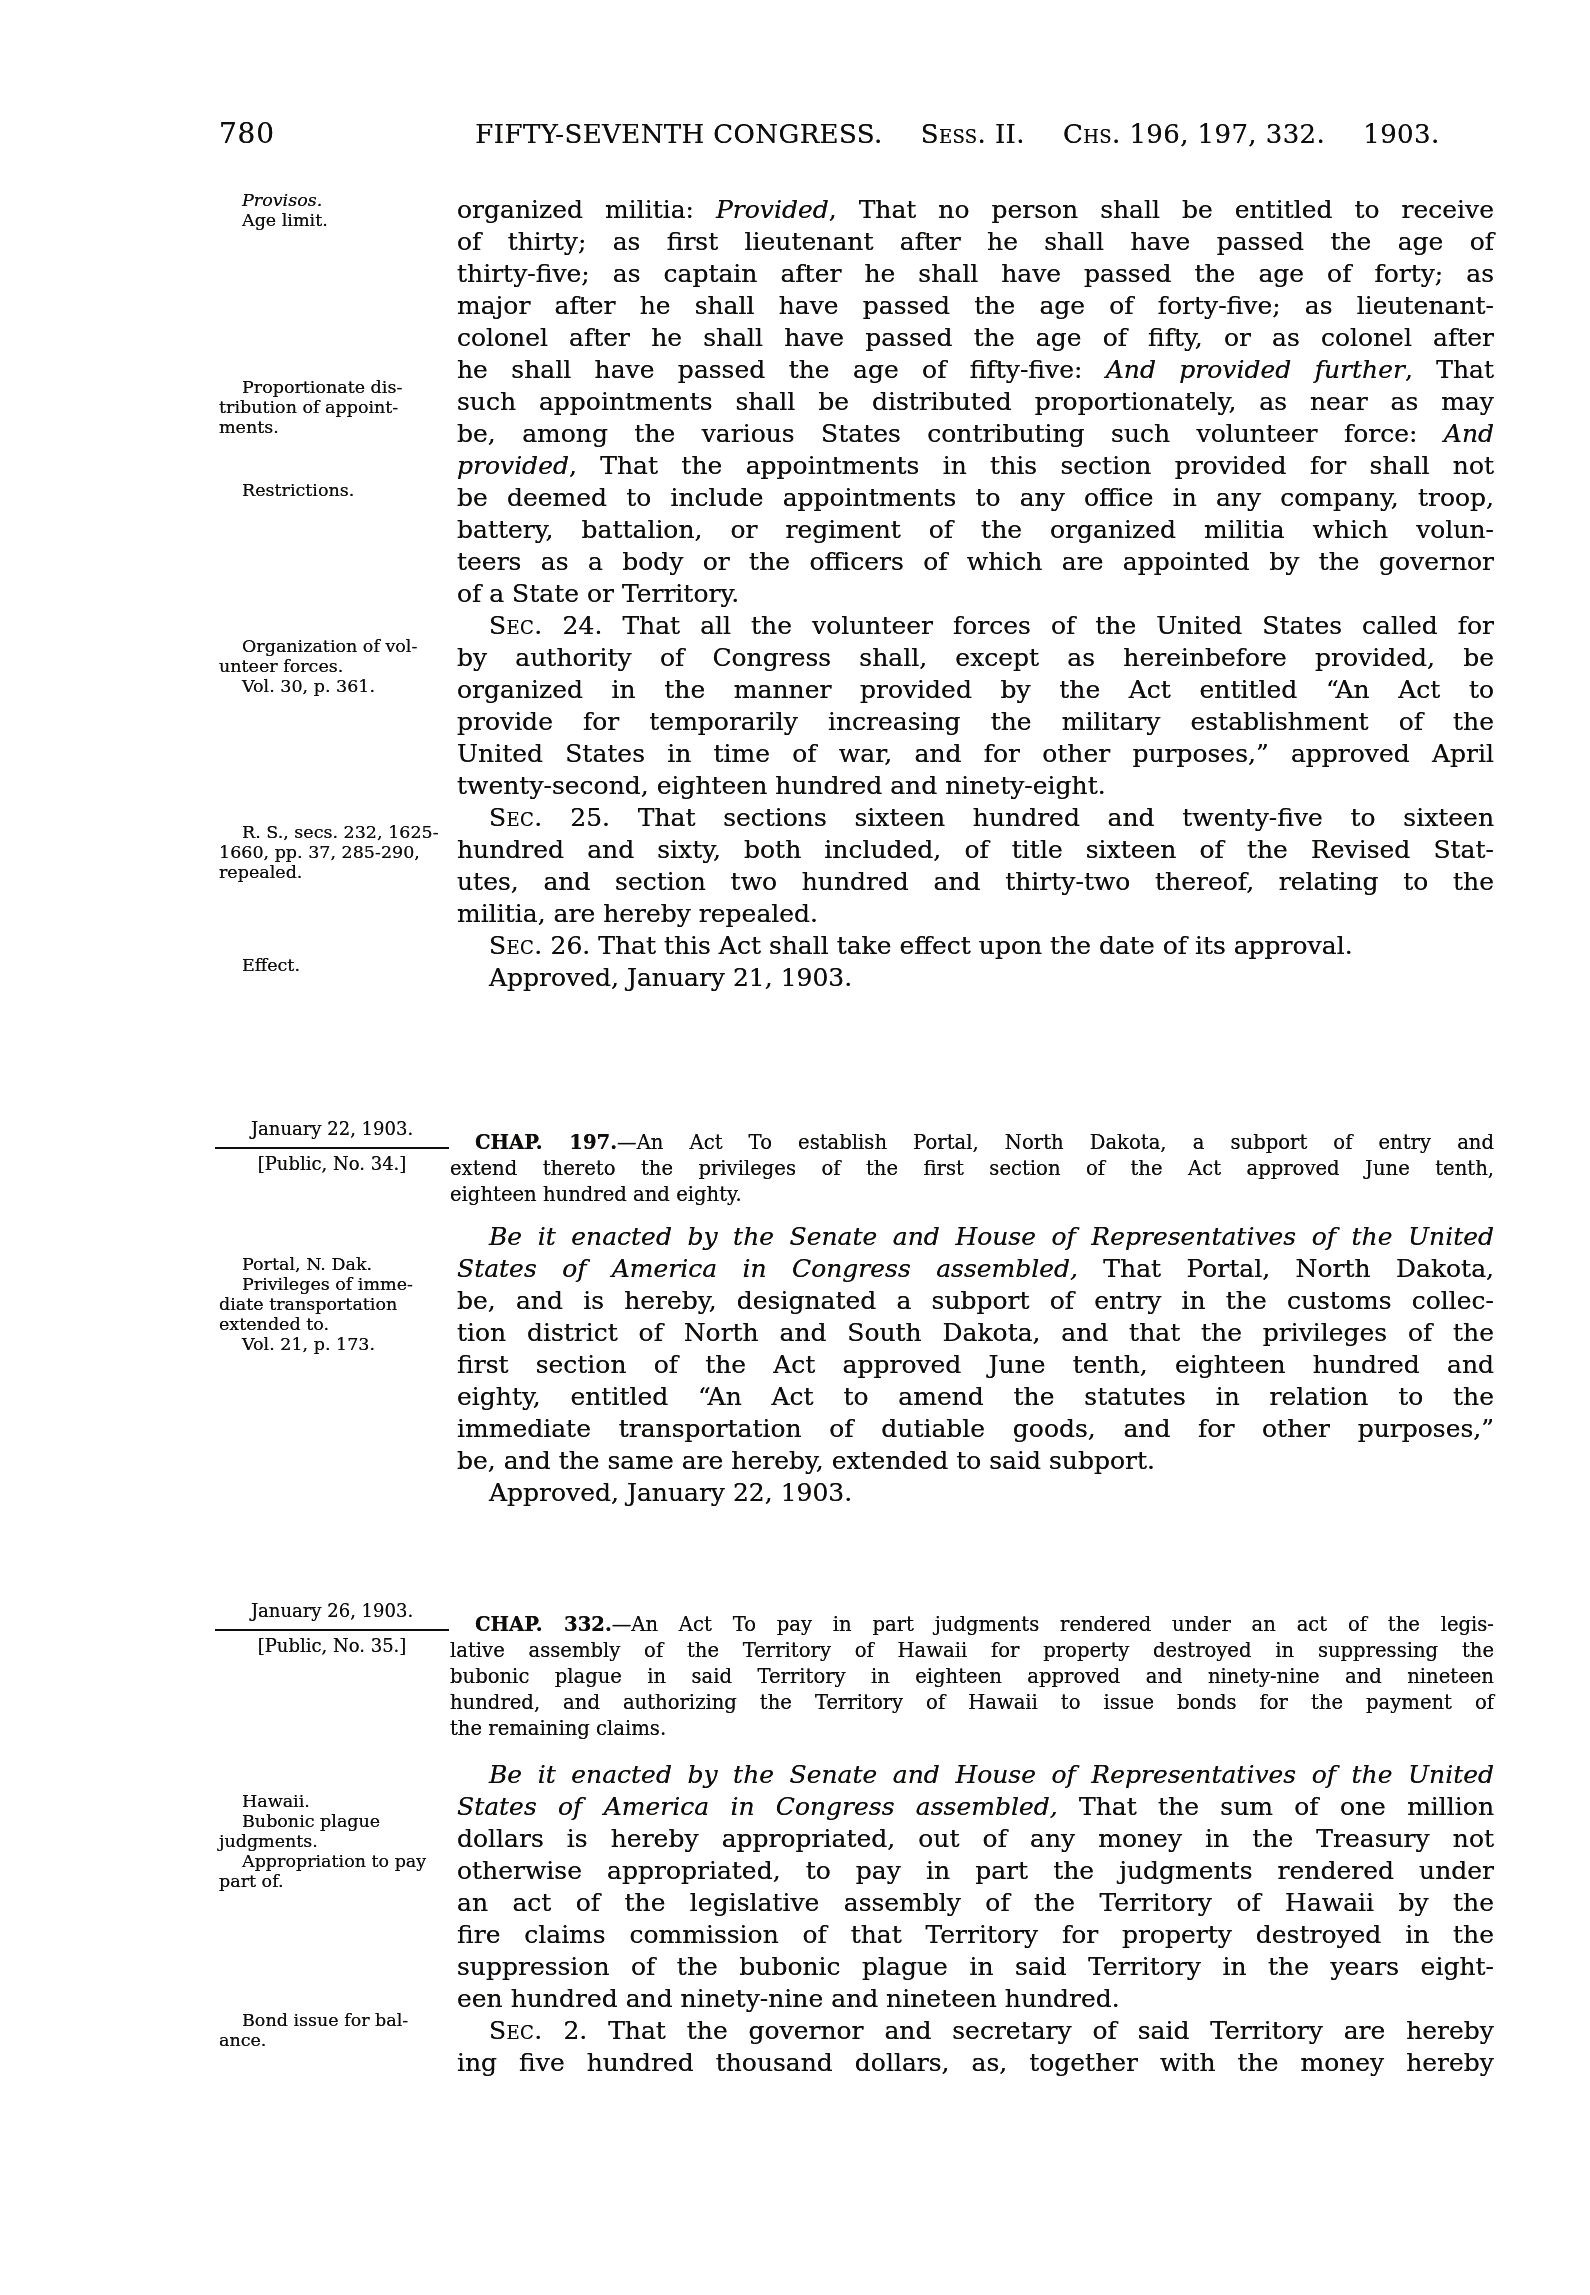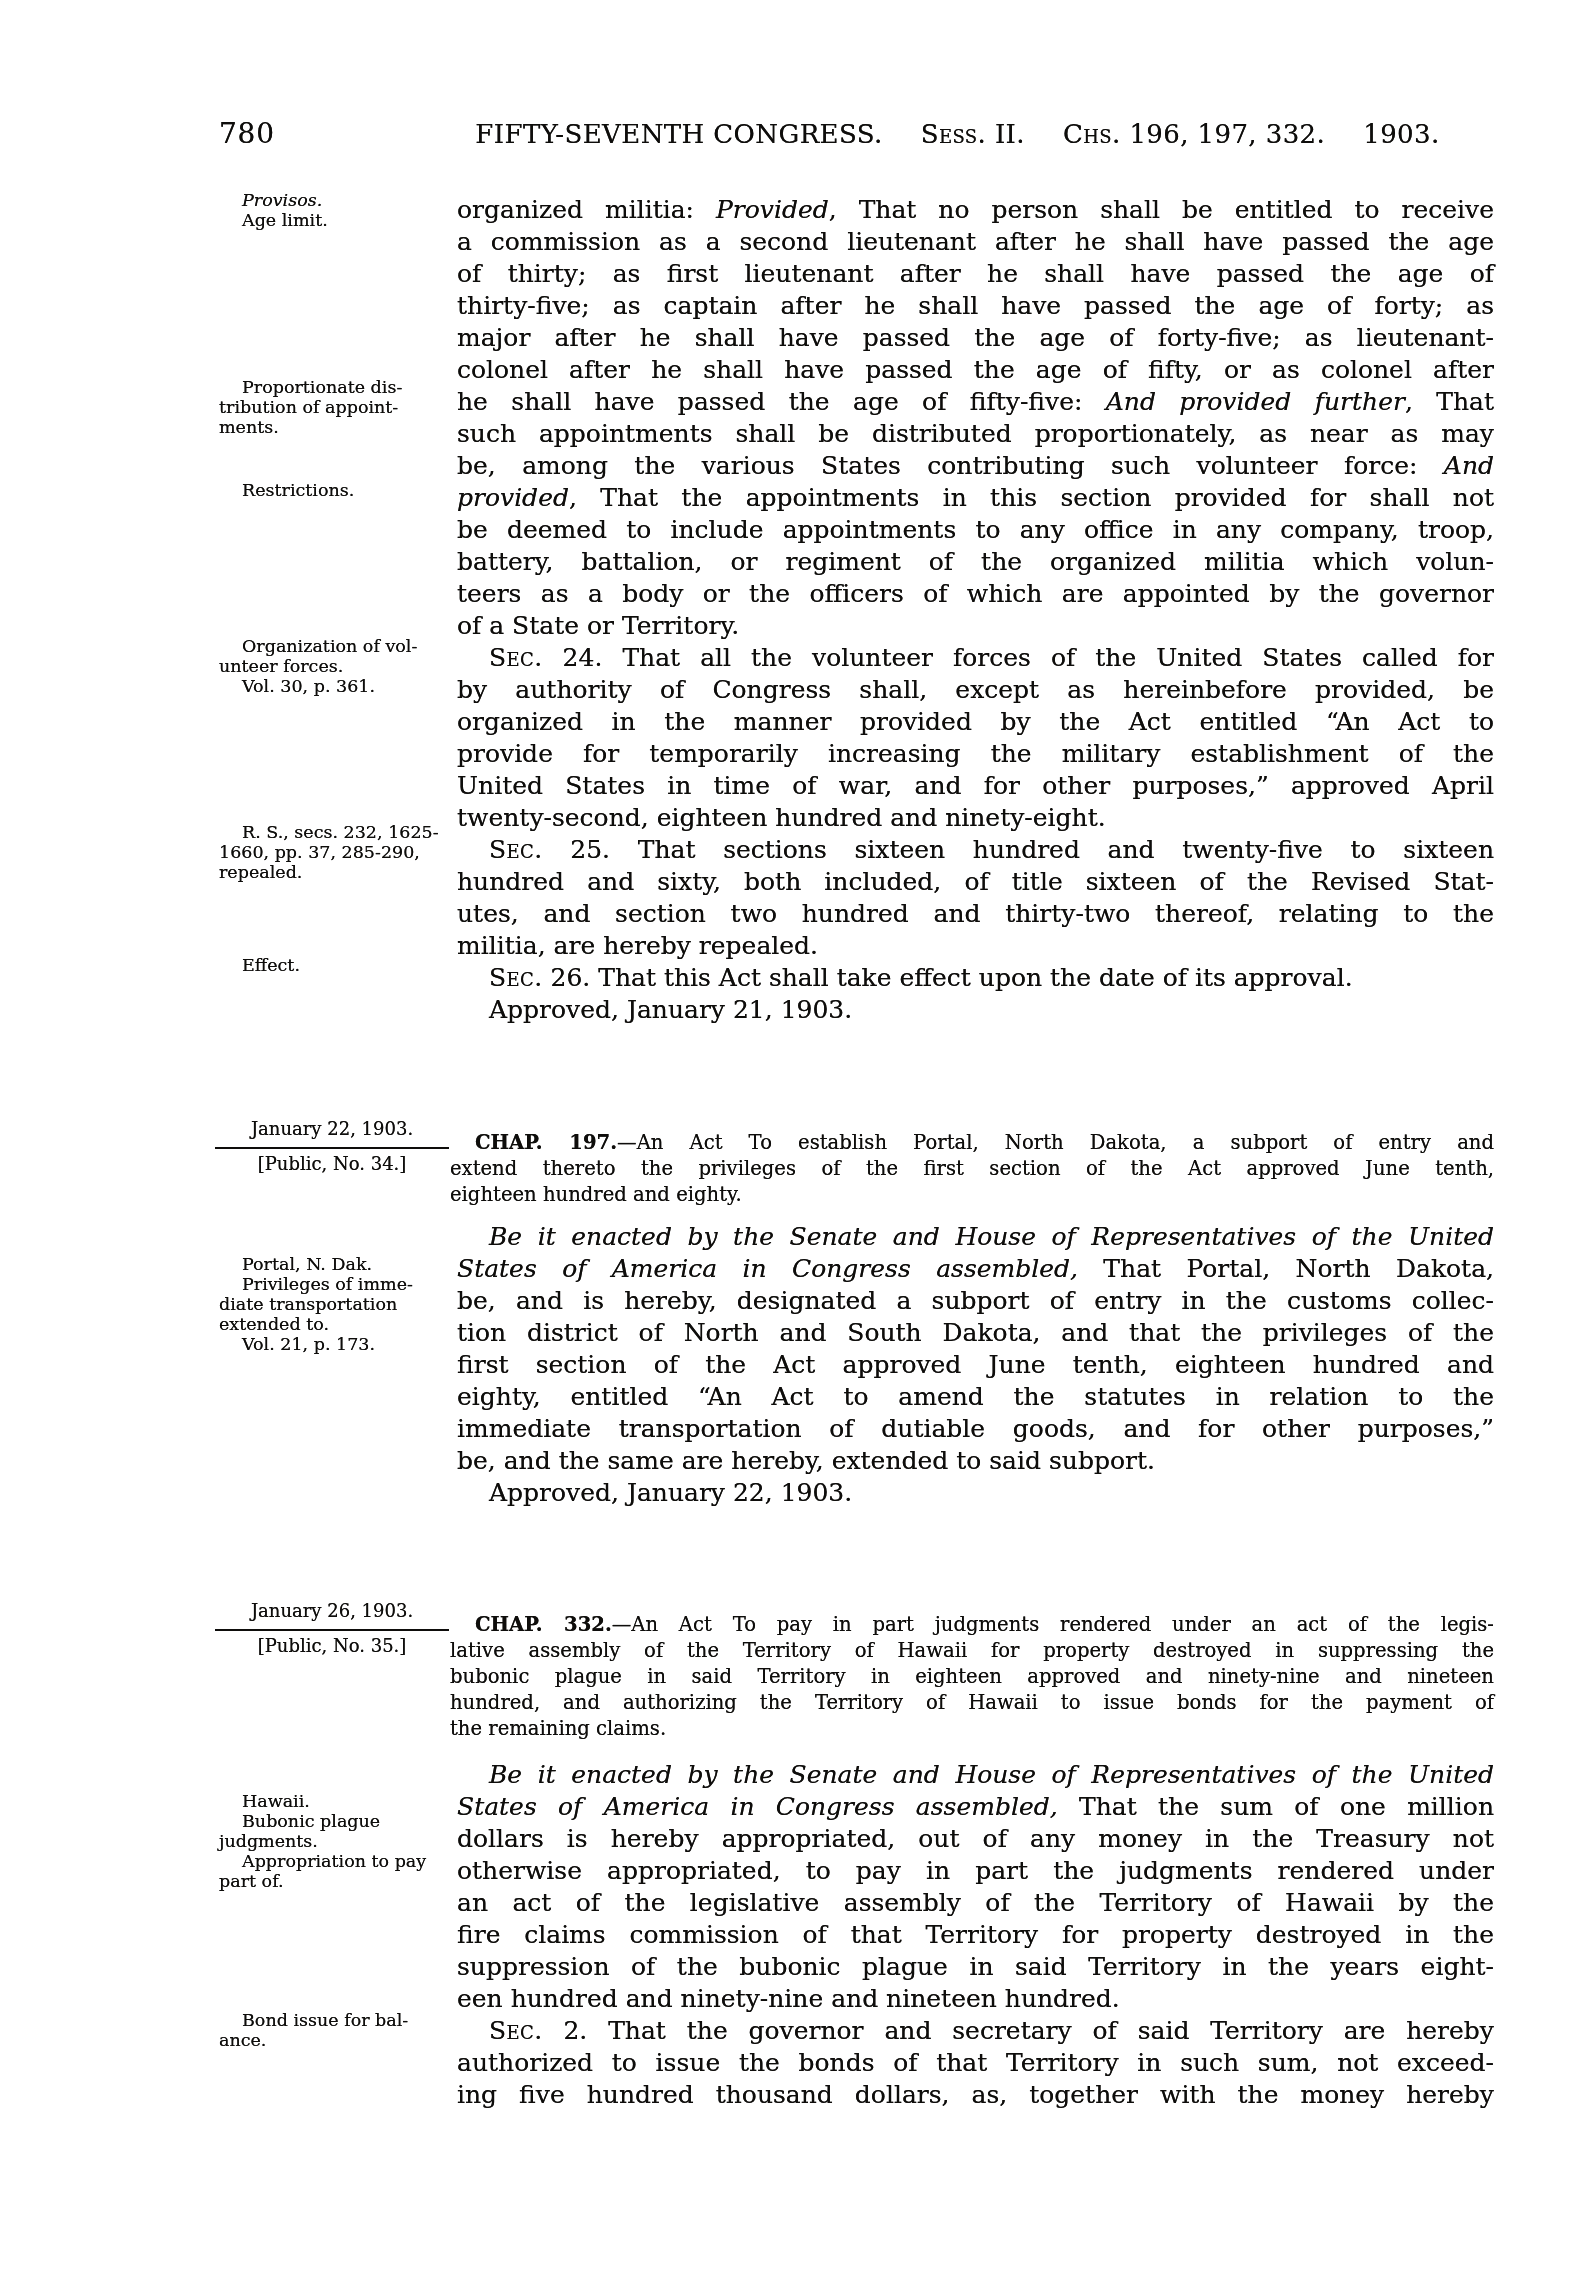--- a/index.html
+++ b/index.html
@@ -75,21 +75,20 @@
       <div class="mline mfirst">R. S., secs. 232, 1625-</div>
       <div class="mline">1660, pp. 37, 285-290,</div>
       <div class="mline">repealed.</div>
     </aside>
   <aside class="mnote" style="top:955px">
       <div class="mline mfirst">Effect.</div>
     </aside>
 
   <section class="textblock body-block" style="top:194px">
       <div class="line">organized militia: <span class="it">Provided</span>, That no person shall be entitled to receive</div>
-      <div class="line">a commission as a second lieutenant after he shall have passed the age</div>
       <div class="line">of thirty; as first lieutenant after he shall have passed the age of</div>
       <div class="line">thirty-five; as captain after he shall have passed the age of forty; as</div>
       <div class="line">major after he shall have passed the age of forty-five; as lieutenant-</div>
       <div class="line">colonel after he shall have passed the age of fifty, or as colonel after</div>
       <div class="line">he shall have passed the age of fifty-five: <span class="it">And provided further</span>, That</div>
       <div class="line">such appointments shall be distributed proportionately, as near as may</div>
       <div class="line">be, among the various States contributing such volunteer force: <span class="it">And</span></div>
       <div class="line"><span class="it">provided</span>, That the appointments in this section provided for shall not</div>
       <div class="line">be deemed to include appointments to any office in any company, troop,</div>
       <div class="line">battery, battalion, or regiment of the organized militia which volun-</div>
@@ -164,18 +163,17 @@
   <section class="textblock body-block" style="top:1759px">
       <div class="line ind"><span class="it">Be it enacted by the Senate and House of Representatives of the United</span></div>
       <div class="line"><span class="it">States of America in Congress assembled,</span> That the sum of one million</div>
       <div class="line">dollars is hereby appropriated, out of any money in the Treasury not</div>
       <div class="line">otherwise appropriated, to pay in part the judgments rendered under</div>
       <div class="line">an act of the legislative assembly of the Territory of Hawaii by the</div>
       <div class="line">fire claims commission of that Territory for property destroyed in the</div>
       <div class="line">suppression of the bubonic plague in said Territory in the years eight-</div>
       <div class="line ns">een hundred and ninety-nine and nineteen hundred.</div>
       <div class="line ind"><span class="sc">Sec.</span> 2. That the governor and secretary of said Territory are hereby</div>
-      <div class="line">authorized to issue the bonds of that Territory in such sum, not exceed-</div>
       <div class="line">ing five hundred thousand dollars, as, together with the money hereby</div>
     </section>
 
 </div>
 
 
 </body></html>

